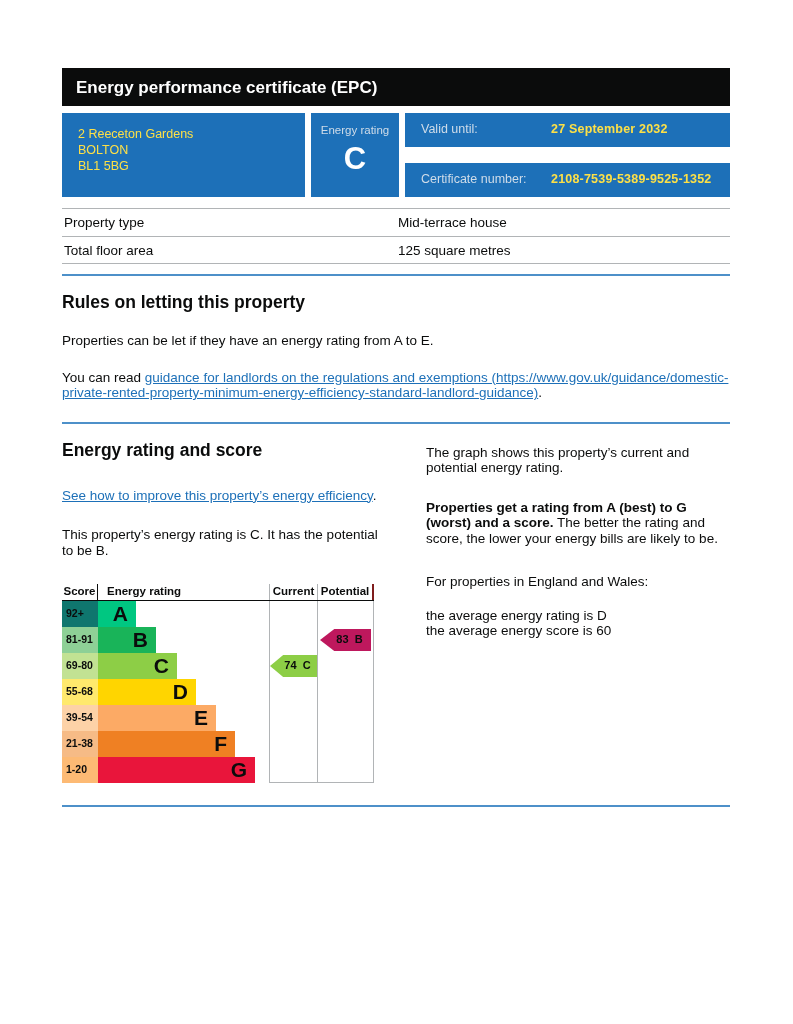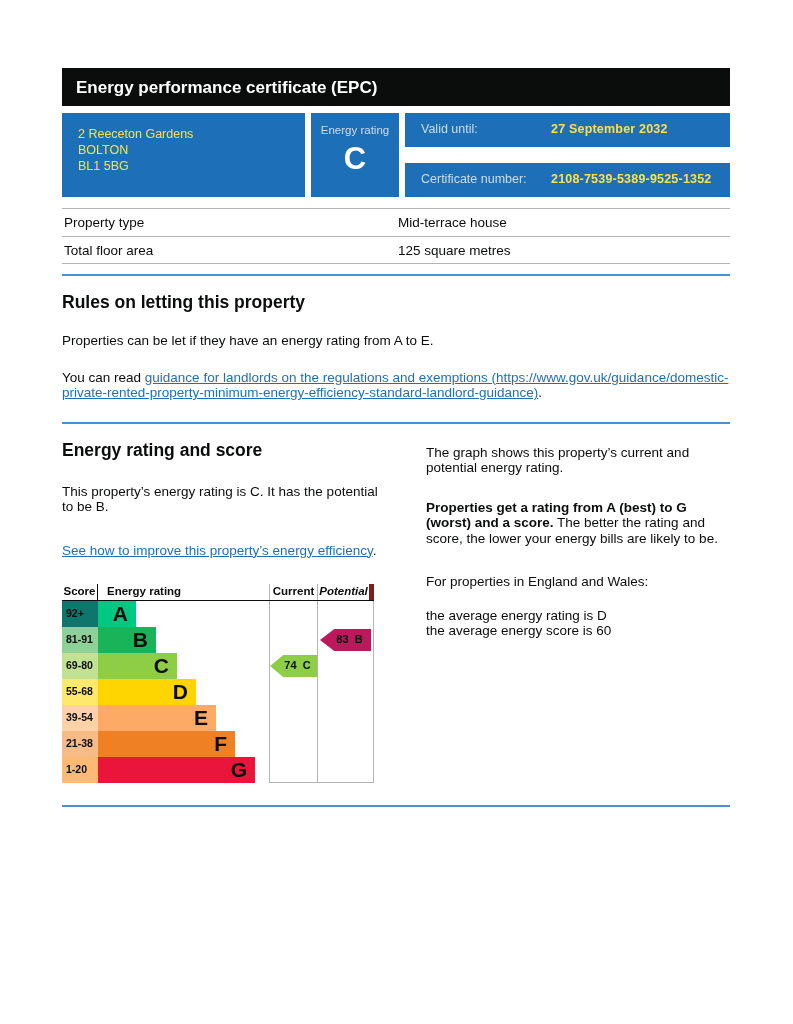--- a/index.html
+++ b/index.html
@@ -62,21 +62,21 @@
 
   
   .epc-chart { margin-top: 26px; width: 312px; font-size: 11px; }
   .chart-grid-row { display: flex; align-items: stretch; }
   .chart-header { border-bottom: 1px solid #0b0c0c; height: 16px; }
   .chart-header > div { font-weight: bold; font-size: 11.5px; line-height: 15px; box-sizing: border-box; }
   .h-score { width: 36px; flex: 0 0 36px; text-align: center; border-right: 1px solid #0b0c0c; }
   .h-rating { width: 164px; flex: 0 0 164px; padding-left: 9px; }
   .h-gutter { width: 7px; flex: 0 0 7px; }
   .h-current { width: 49px; flex: 0 0 49px; text-align: center; border-left: 1px solid #b1b4b6; border-right: 1px solid #b1b4b6; }
-  .h-potential { width: 56px; flex: 0 0 56px; text-align: center; border-right: 5px solid #7f1d1d; font-style: italic; }
+  .h-potential { width: 56px; flex: 0 0 56px; text-align: center; border-right: 2px solid #7f1d1d; }
 
   .chart-row { display: flex; height: 26px; }
   .score-cell { width: 36px; flex: 0 0 36px; box-sizing: border-box; display: flex; align-items: center; padding-left: 4px; font-weight: bold; font-size: 10.5px; }
   .bar-area { width: 164px; flex: 0 0 164px; position: relative; }
   .band-bar { height: 26px; box-sizing: border-box; display: flex; align-items: center; justify-content: flex-end; padding-right: 8px; font-weight: bold; font-size: 21px; color: #0b0c0c; }
   .gutter-cell { width: 7px; flex: 0 0 7px; }
   .cur-cell { width: 49px; flex: 0 0 49px; box-sizing: border-box; border-left: 1px solid #b1b4b6; border-right: 1px solid #b1b4b6; display: flex; align-items: center; justify-content: center; }
   .pot-cell { width: 56px; flex: 0 0 56px; box-sizing: border-box; border-right: 1px solid #b1b4b6; display: flex; align-items: center; justify-content: center; }
   .chart-row.last .cur-cell, .chart-row.last .pot-cell { border-bottom: 1px solid #b1b4b6; }
 
@@ -137,22 +137,22 @@
 
   <h2 class="section-heading">Rules on letting this property</h2>
   <p class="para">Properties can be let if they have an energy rating from A to E.</p>
   <p class="para"><span>You can read </span><a class="doc-link">guidance for landlords on the regulations and exemptions (https://www.gov.uk/guidance/domestic-private-rented-property-minimum-energy-efficiency-standard-landlord-guidance)</a><span>.</span></p>
 
   <hr class="divider d2">
 
   <div class="two-col">
     <div class="col-left">
       <h2 class="section-heading">Energy rating and score</h2>
+      <p class="para improve-link-block"><a class="doc-link">See how to improve this property’s energy efficiency</a><span>.</span></p>
       <p class="para" style="margin-top:24px;">This property’s energy rating is C. It has the potential to be B.</p>
-      <p class="para improve-link-block"><a class="doc-link">See how to improve this property’s energy efficiency</a><span>.</span></p>
 
       <div class="epc-chart">
         <div class="chart-grid-row chart-header">
           <div class="h-score">Score</div>
           <div class="h-rating">Energy rating</div>
           <div class="h-gutter"></div>
           <div class="h-current">Current</div>
           <div class="h-potential">Potential</div>
         </div>
         <div id="chart-rows">

